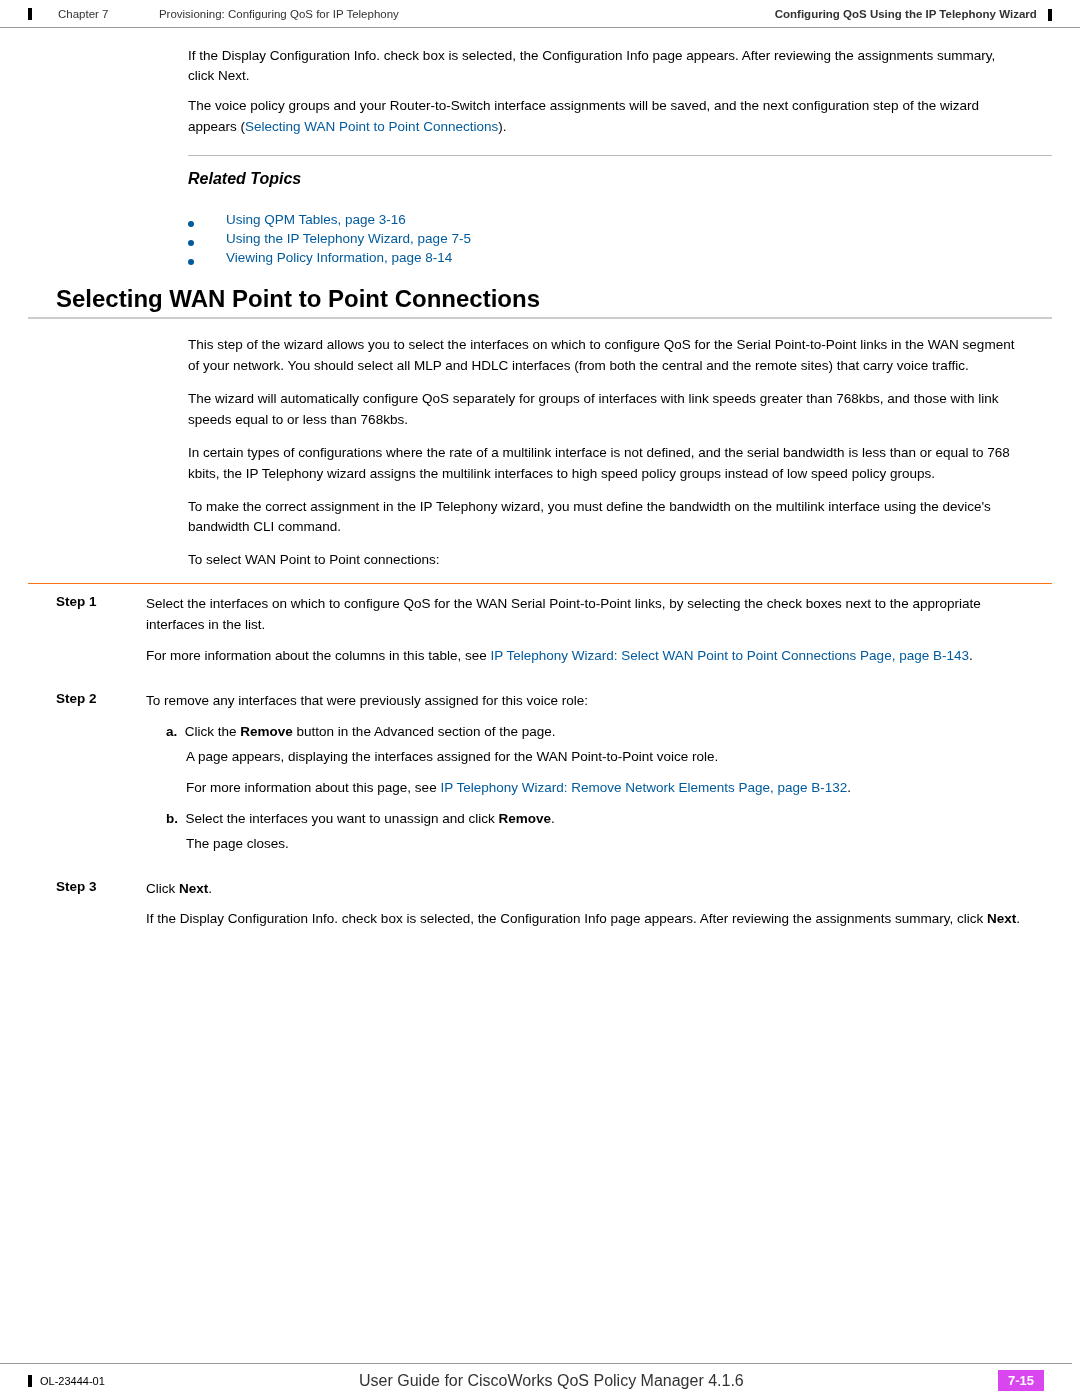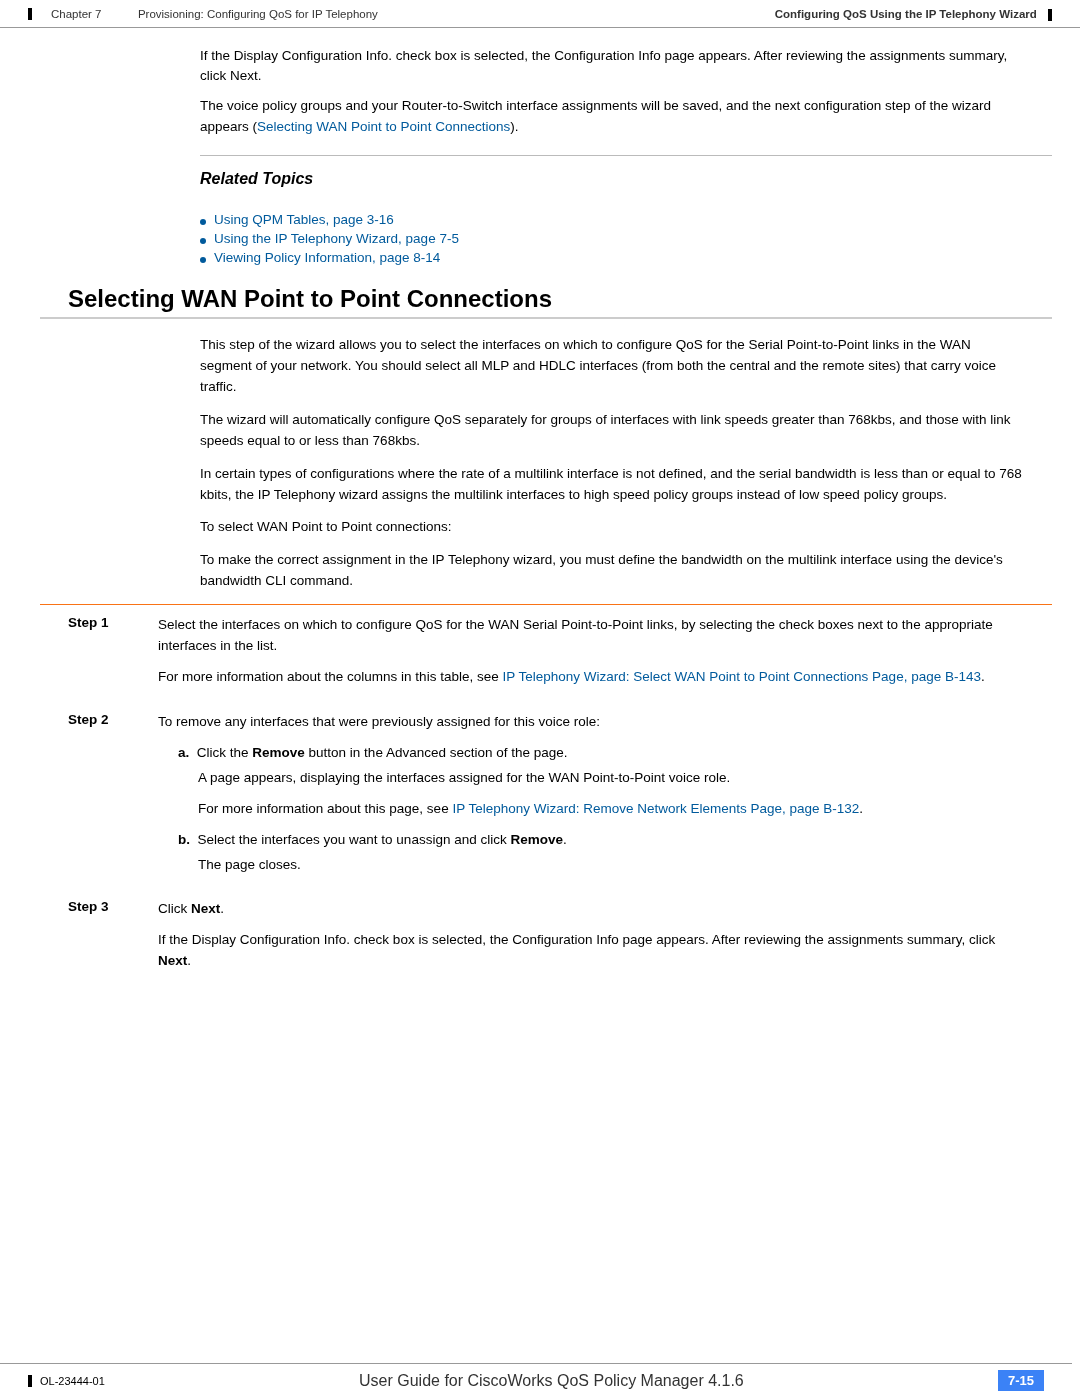--- a/index.html
+++ b/index.html
@@ -26,21 +26,21 @@
       justify-content: space-between;
       align-items: center;
       padding: 8px 28px 6px 28px;
       border-bottom: 1px solid #999;
       font-size: 11.5px;
       color: #333;
     }
     .header-left {
       display: flex;
       align-items: center;
-      gap: 15px;
+      gap: 22px;
     }
     .header-bar-icon {
       width: 4px;
       height: 12px;
       background: #000;
       display: inline-block;
       margin-right: 4px;
     }
     .header-right {
       font-weight: bold;
@@ -50,21 +50,21 @@
       width: 4px;
       height: 12px;
       background: #000;
       display: inline-block;
       margin-left: 8px;
       vertical-align: middle;
     }
 
     
     .content {
-      padding: 18px 28px 40px 40px;
+      padding: 18px 28px 40px 28px;
     }
 
     
     .top-section {
       margin-left: 160px;
       margin-right: 28px;
       margin-bottom: 18px;
     }
     .top-section p {
       margin-bottom: 10px;
@@ -87,23 +87,24 @@
       font-size: 16px;
       margin-bottom: 24px;
       font-style: italic;
     }
     .related-topics ul {
       list-style: none;
       padding: 0;
     }
     .related-topics ul li {
       display: flex;
-      align-items: center;
+      align-items: flex-end;
       margin-bottom: 4px;
       font-size: 13.5px;
+      gap: 24px;
     }
     .bullet-icon {
       display: inline-block;
       width: 6px;
       height: 6px;
       background: #005a9c;
       border-radius: 50%;
       margin-right: 8px;
       margin-top: 5px;
       flex-shrink: 0;
@@ -204,21 +205,21 @@
       background: #000;
       display: inline-block;
       margin-right: 4px;
     }
     .footer-right {
       display: flex;
       align-items: center;
       gap: 0;
     }
     .page-number-box {
-      background: #3b82f6;
+      background: #d946ef;
       color: #fff;
       padding: 3px 10px;
       font-size: 13px;
       font-weight: bold;
     }
     .footer-center {
       font-size: 16px;
       color: #333;
     }
   </style>
@@ -266,22 +267,22 @@
         </li>
       </ul>
     </div>
 
     <div class="section-heading">Selecting WAN Point to Point Connections</div>
 
     <div class="body-section">
       <p>This step of the wizard allows you to select the interfaces on which to configure QoS for the Serial Point-to-Point links in the WAN segment of your network. You should select all MLP and HDLC interfaces (from both the central and the remote sites) that carry voice traffic.</p>
       <p>The wizard will automatically configure QoS separately for groups of interfaces with link speeds greater than 768kbs, and those with link speeds equal to or less than 768kbs.</p>
       <p>In certain types of configurations where the rate of a multilink interface is not defined, and the serial bandwidth is less than or equal to 768 kbits, the IP Telephony wizard assigns the multilink interfaces to high speed policy groups instead of low speed policy groups.</p>
+      <p>To make the correct assignment in the IP Telephony wizard, you must define the bandwidth on the multilink interface using the device's bandwidth CLI command.</p>
       <p>To select WAN Point to Point connections:</p>
-      <p>To make the correct assignment in the IP Telephony wizard, you must define the bandwidth on the multilink interface using the device's bandwidth CLI command.</p>
     </div>
 
     <div class="steps-section">
 
       <div class="step-row">
         <div class="step-label">Step 1</div>
         <div class="step-content">
           <p>Select the interfaces on which to configure QoS for the WAN Serial Point-to-Point links, by selecting the check boxes next to the appropriate interfaces in the list.</p>
           <p>For more information about the columns in this table, see <a class="link">IP Telephony Wizard: Select WAN Point to Point Connections Page, page B-143</a>.</p>
         </div>

